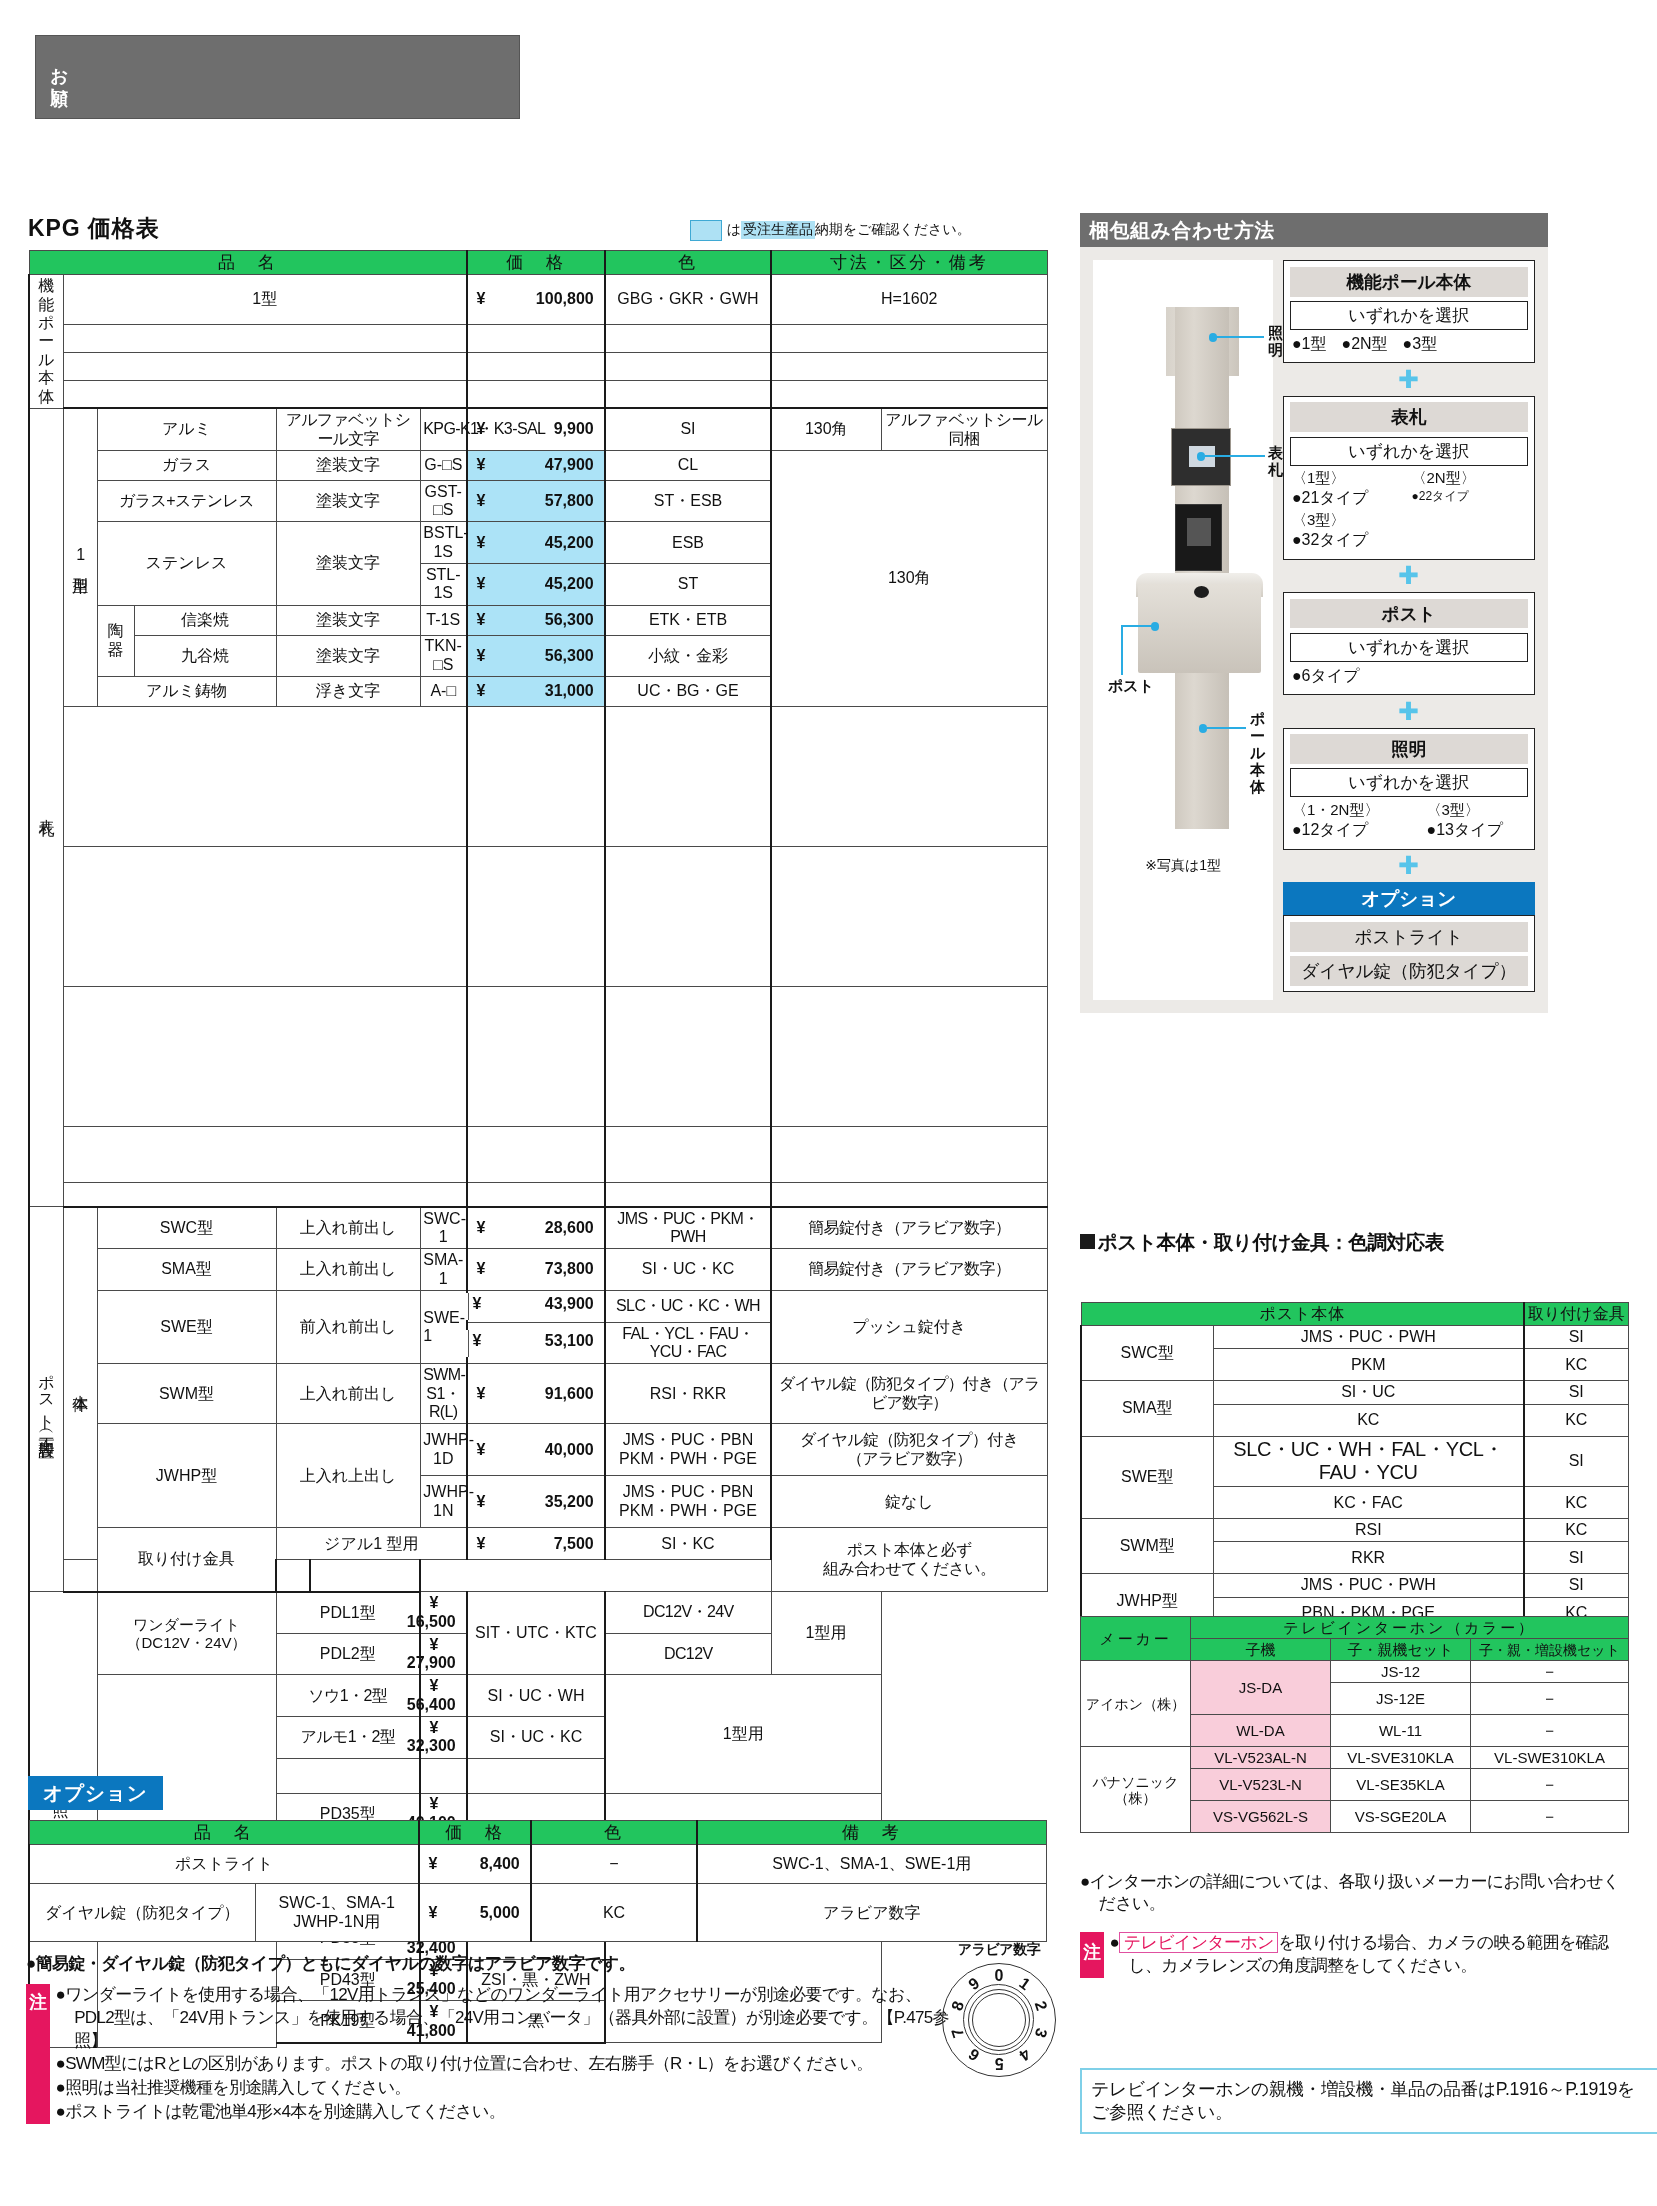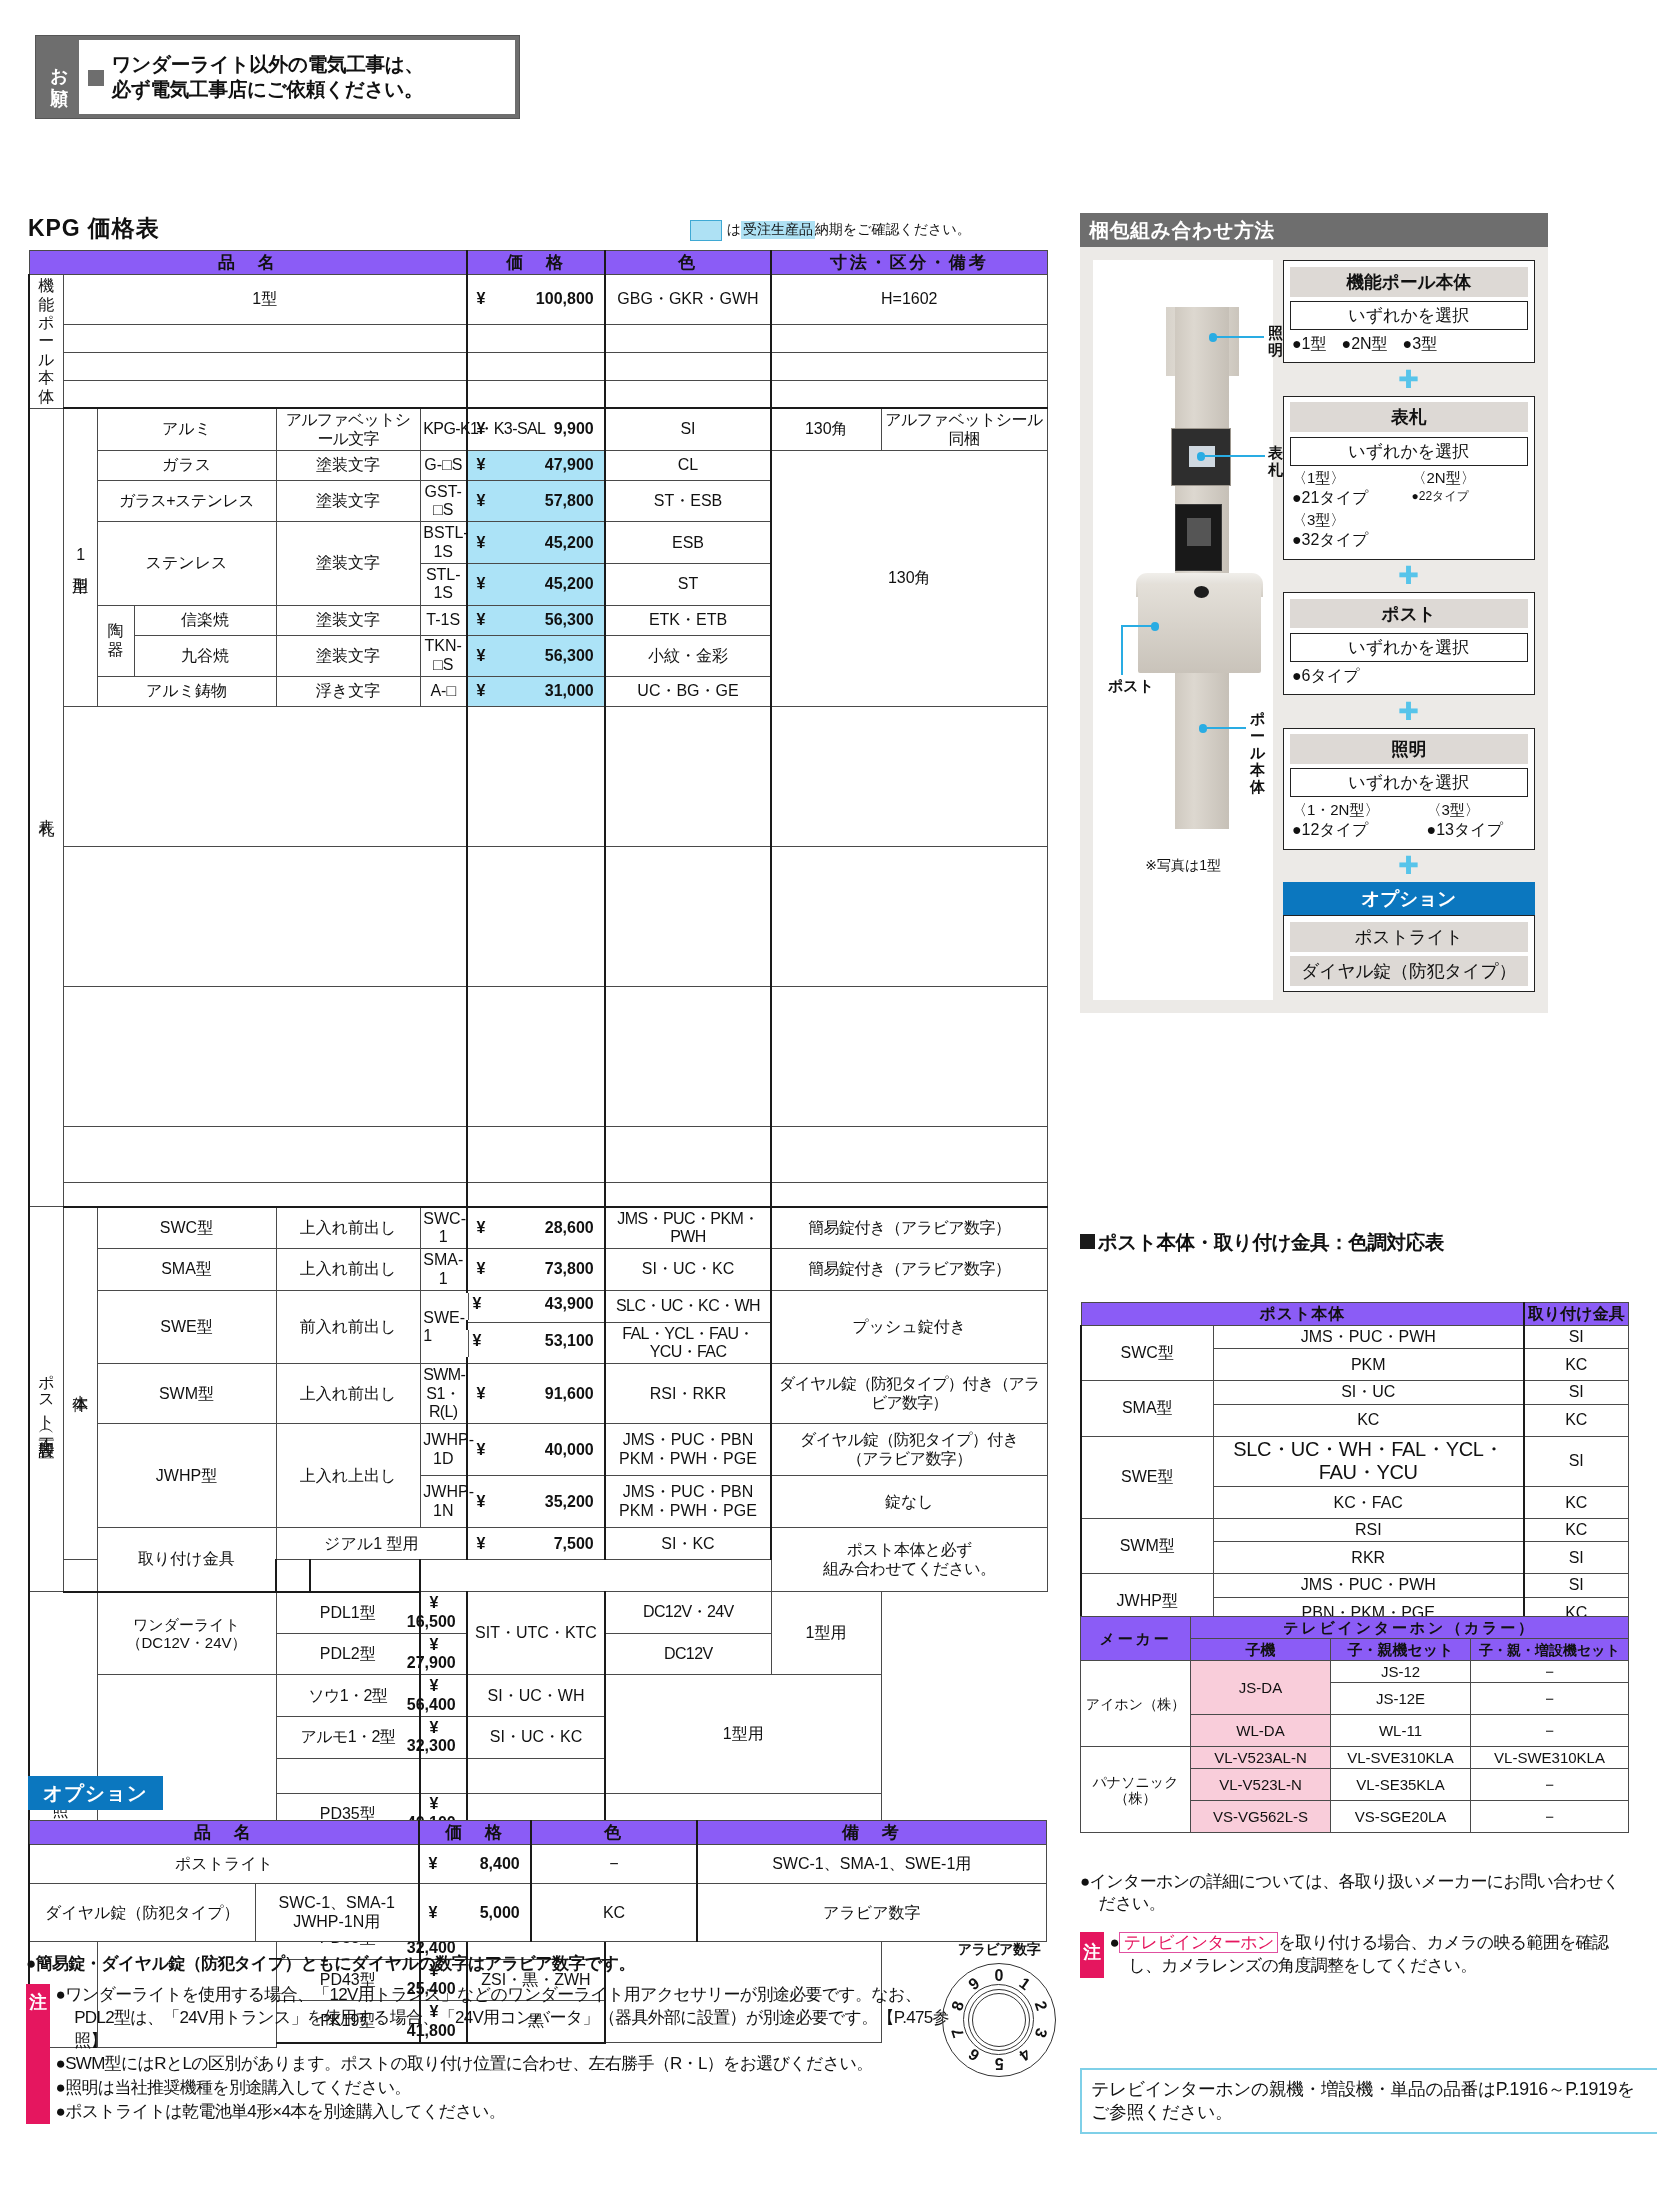--- a/index.html
+++ b/index.html
@@ -37,21 +37,21 @@
   .legend{ position:absolute; left:690px; top:220px; display:flex; align-items:center; font-size:14px; white-space:nowrap;}
   .legend .sw{ display:inline-block;width:32px;height:20.5px;background:#aee1f4;border:0.9px solid #3fa9d4;margin-right:4.7px;}
   .legend .hl{ background:#aee1f4; padding:0 1.9px;}
 
   
   table.t{ border-collapse:collapse; table-layout:fixed; }
   table.t td, table.t th{
     border:0.9px solid #4a4a4a; text-align:center; vertical-align:middle;
     font-size:16px; padding:1.9px 2.8px; background:#fff; line-height:1.15;
   }
-  table.t th{ background:#8b5cf6; font-weight:700; letter-spacing:2.8px; font-size:17px;}
+  table.t th{ background:#22c55e; font-weight:400; letter-spacing:2.8px; font-size:17px;}
   .thick-r{ border-right:2.8px solid #1a1a1a !important;}
   .thick-l{ border-left:2.8px solid #1a1a1a !important;}
   .thick-b{ border-bottom:2.8px solid #1a1a1a !important;}
   .blue{ background:#ace3f7 !important;}
   .price{ font-weight:700; font-size:17.7px; letter-spacing:0px; }
   .price .y{ float:left; padding-left:5.6px; font-weight:700;}
   .price .n{ float:right; padding-right:7.5px;}
   .vert{ writing-mode:vertical-rl; text-orientation:upright; letter-spacing:1.9px; white-space:nowrap;}
   .sm{ font-size:13px; letter-spacing:-0.6px;}
   .xsm{ font-size:11.7px; letter-spacing:-0.8px;}
@@ -147,27 +147,20 @@
       padding:7.5px 9.3px;font-size:17.7px;line-height:1.32;letter-spacing:-0.3px;}
   .hl-pink{border:1.4px solid #e050a0;color:#e5165f;padding:0 3.7px;}
 </style>
 </head>
 <body>
 
 <div class="page">
 
   <div class="notice-wrap">
     <div class="notice-vert">お願い</div>
-    <div class="notice-body">
-      <span class="notice-sq"></span>
-      <div>
-        <div class="notice-txt">ワンダーライト以外の電気工事は、</div>
-        <div class="notice-txt">必ず電気工事店にご依頼ください。</div>
-      </div>
-    </div>
   </div>
 
   <div class="kpg-title">KPG 価格表</div>
   <div class="legend">
     <span class="sw"></span>
     <span>は</span>
     <span class="hl">受注生産品</span>
     <span>納期をご確認ください。</span>
   </div>
 

